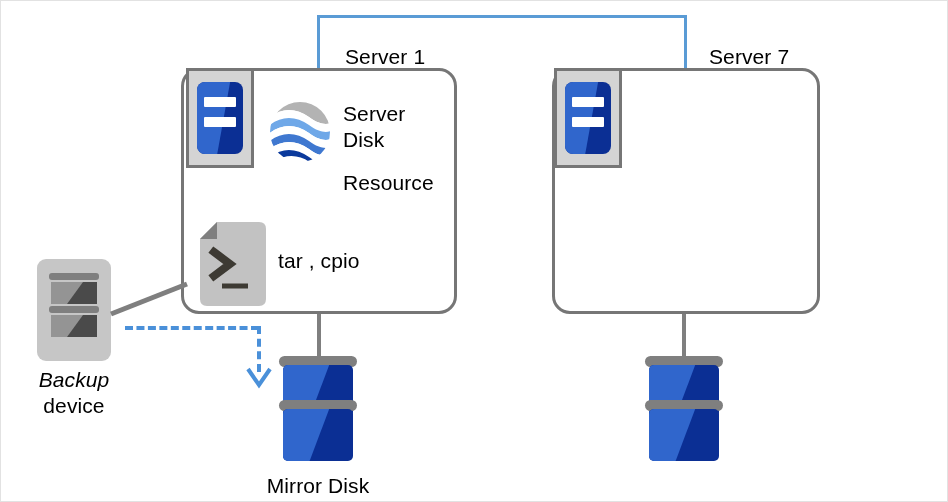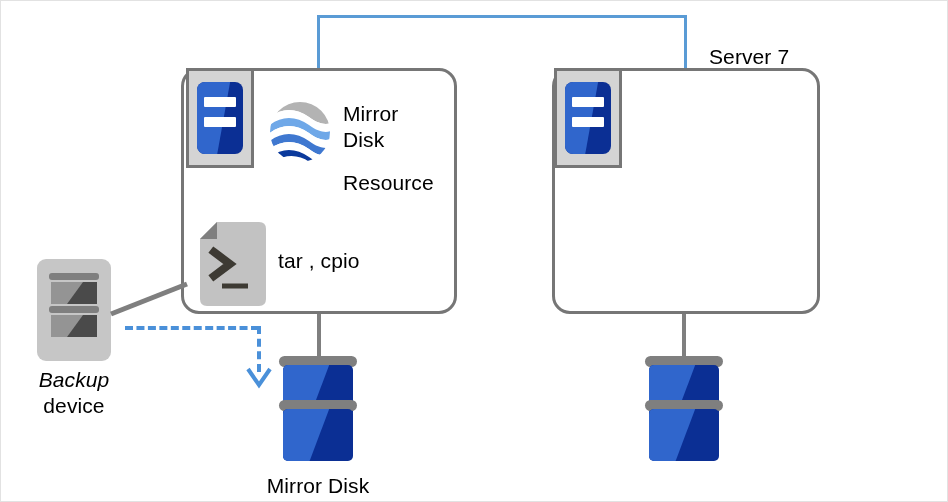--- a/index.html
+++ b/index.html
@@ -146,20 +146,21 @@
 </style>
 </head>
 <body>
 
 <div id="canvas">
 
   <div class="line-blue abs" style="left:316px; top:14px; width:3px; height:54px;"></div>
   <div class="line-blue abs" style="left:316px; top:14px; width:370px; height:3px;"></div>
   <div class="line-blue abs" style="left:683px; top:14px; width:3px; height:54px;"></div>
 
+  <div class="label" style="left:344px; top:43px;">Server 1</div>
 
   <div class="server-box" style="left:180px; top:67px; width:276px; height:246px;"></div>
 
   <div class="server-glyph" style="left:185px; top:67px; width:68px; height:100px;">
     <div class="server-glyph-inner">
       <div class="server-bar b1"></div>
       <div class="server-bar b2"></div>
     </div>
   </div>
 
@@ -174,21 +175,21 @@
       <path d="M -4 20 C 10 6, 26 6, 40 16 C 52 25, 60 24, 66 20 L 66 -4 L -4 -4 Z" fill="#b3b3b3"></path>
       <path d="M -4 28 C 10 14, 26 14, 40 24 C 52 33, 60 32, 66 28 L 66 20 C 60 24, 52 25, 40 16 C 26 6, 10 6, -4 20 Z" fill="#ffffff"></path>
       <path d="M -4 36 C 10 22, 26 22, 40 32 C 52 41, 60 40, 66 36 L 66 28 C 60 32, 52 33, 40 24 C 26 14, 10 14, -4 28 Z" fill="#6fa8e8"></path>
       <path d="M -4 44 C 10 30, 26 30, 40 40 C 52 49, 60 48, 66 44 L 66 36 C 60 40, 52 41, 40 32 C 26 22, 10 22, -4 36 Z" fill="#ffffff"></path>
       <path d="M -4 52 C 10 38, 26 38, 40 48 C 52 57, 60 56, 66 52 L 66 44 C 60 48, 52 49, 40 40 C 26 30, 10 30, -4 44 Z" fill="#3f78d0"></path>
       <path d="M -4 60 C 10 46, 26 46, 40 56 C 52 65, 60 64, 66 60 L 66 52 C 60 56, 52 57, 40 48 C 26 38, 10 38, -4 52 Z" fill="#ffffff"></path>
       <path d="M -4 68 C 12 52, 28 52, 42 62 C 54 71, 60 70, 66 68 L 66 60 C 60 64, 52 65, 40 56 C 26 46, 10 46, -4 60 Z" fill="#0b3a9c"></path>
     </g>
   </svg>
 
-  <div class="label" style="left:342px; top:100px;">Mirror</div>
+  <div class="label" style="left:342px; top:100px;">Server</div>
   <div class="label" style="left:342px; top:126px;">Disk</div>
   <div class="label" style="left:342px; top:169px;">Resource</div>
 
   <svg class="script-icon" style="left:199px; top:221px;" width="66" height="84" viewBox="0 0 66 84">
     <path d="M17 0 L59 0 Q66 0 66 7 L66 77 Q66 84 59 84 L7 84 Q0 84 0 77 L0 17 Z" fill="#c2c2c2"></path>
     <path d="M17 0 L17 17 L0 17 Z" fill="#7f7f7f"></path>
     <path d="M14 30 L30 42 L14 54" fill="none" stroke="#3d3a33" stroke-width="8" stroke-linecap="square" stroke-linejoin="miter"></path>
     <line x1="22" y1="64" x2="48" y2="64" stroke="#3d3a33" stroke-width="5" stroke-linecap="butt"></line>
   </svg>
 

